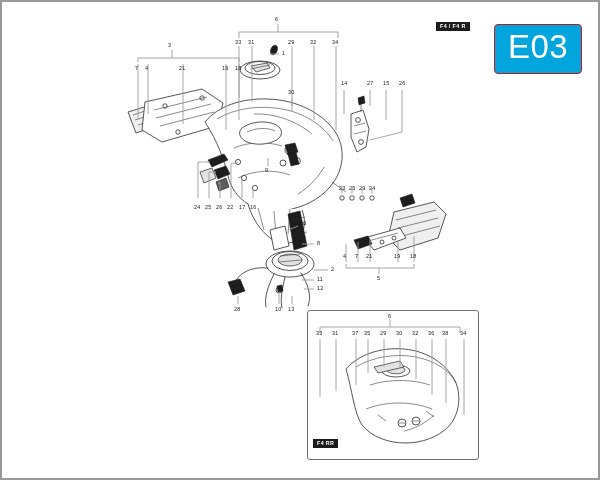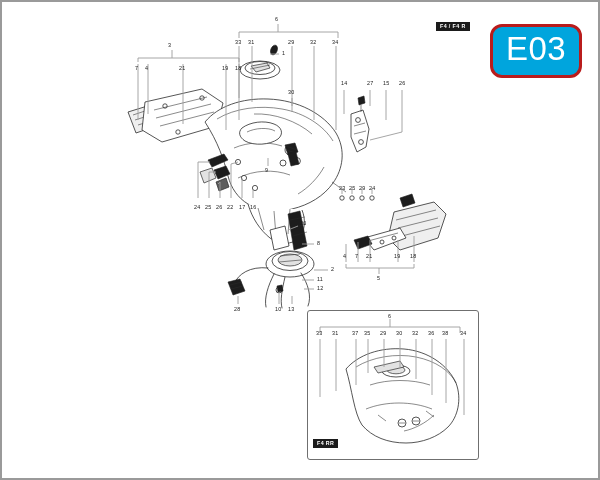--- a/index.html
+++ b/index.html
@@ -3,21 +3,21 @@
 <meta charset="utf-8">
 <style>
   html,body{margin:0;padding:0;background:#ffffff;}
   body{width:600px;height:480px;overflow:hidden;
        font-family:"Liberation Sans", sans-serif;}
   #root{position:relative;width:600px;height:480px;box-sizing:border-box;
         border:2px solid #9a9a9a;background:#ffffff;}
   .cal{position:absolute;font-size:5.4px;color:#1a1a1a;letter-spacing:.2px;
        white-space:nowrap;line-height:1;}
   #badgeE03{position:absolute;right:16px;top:22px;width:86px;height:48px;
-      background:#00a5dd;border:3px solid #b91c1c;border-radius:12px;
+      background:#00a5dd;border:1px solid #b91c1c;border-radius:4px;
       color:#fff;font-size:33px;line-height:44px;text-align:center;
       font-family:"Liberation Sans", sans-serif;letter-spacing:.5px;}
   .modtag{position:absolute;background:#1b1b1b;color:#fff;font-size:5.3px;
       padding:2px 4px;letter-spacing:.4px;font-weight:bold;line-height:1;}
   #inset{position:absolute;left:305px;top:308px;width:170px;height:148px;
       border:1.5px solid #6f6f6f;border-radius:3px;background:#fff;}
   svg{position:absolute;left:0;top:0;overflow:visible;}
   .ink{fill:none;stroke:#2b2b2b;stroke-width:.8;stroke-linejoin:round;stroke-linecap:round;}
   .ink2{fill:none;stroke:#2b2b2b;stroke-width:.55;}
   .fillw{fill:#ffffff;stroke:#2b2b2b;stroke-width:.8;}

